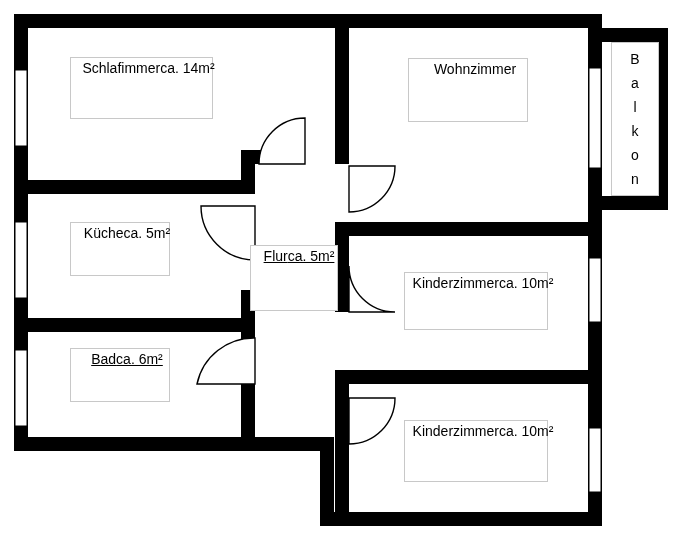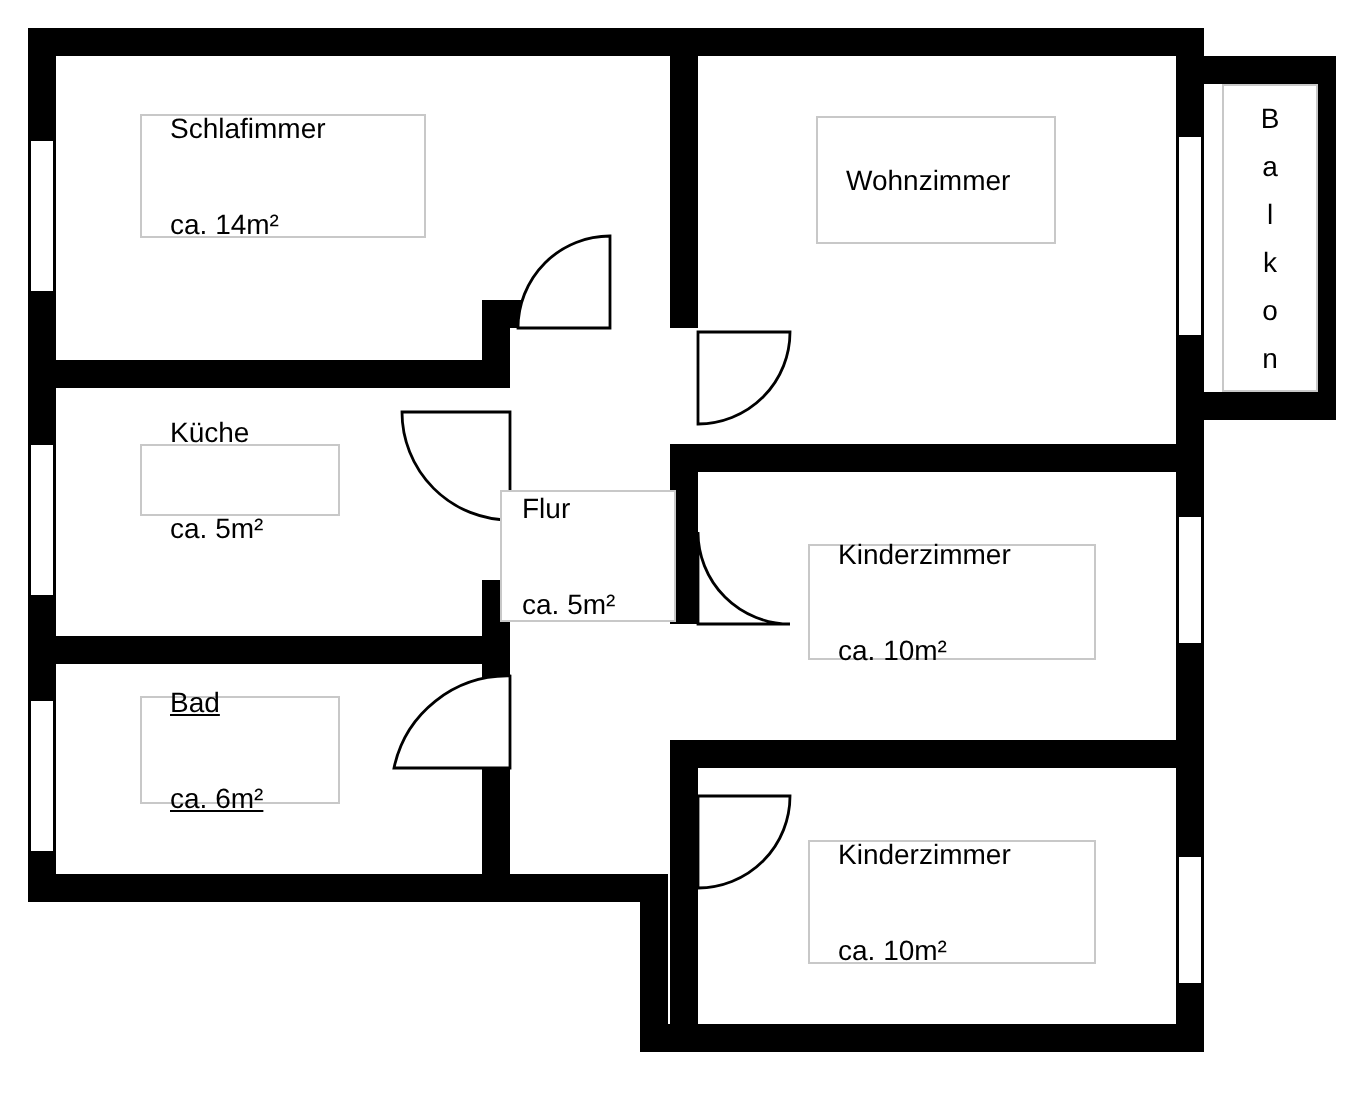--- a/index.html
+++ b/index.html
@@ -39,26 +39,25 @@
   .label-box {
     position: absolute;
     box-sizing: border-box;
     border: 1px solid #c8c8c8;
     background: #ffffff;
     color: #000000;
     font-family: "Liberation Sans", sans-serif;
     font-size: 14px;
     line-height: 1.45;
     display: flex;
-    flex-direction: column;
     justify-content: center;
     padding-left: 14px;
   }
   .label-box .lname { white-space: nowrap; }
-  .label-box .larea { white-space: nowrap; margin-top: 27px; }
+  .label-box .larea { white-space: nowrap; }
   .balkon-box {
     position: absolute;
     box-sizing: border-box;
     border: 1px solid #c8c8c8;
     background: #ffffff;
     display: flex;
     align-items: center;
     justify-content: center;
   }
   .balkon-letters {
@@ -143,31 +142,31 @@
 
       <path class="door-arc" d="M 349,398 L 395,398 A 46,46 0 0 1 349,444 Z"></path>
     </g>
   </svg>
 
   <div class="label-box" style="left:70px; top:57px; width:143px; height:62px;">
     <span class="lname">Schlafimmer</span>
     <span class="larea">ca. 14m²</span>
   </div>
 
-  <div class="label-box" style="left:70px; top:222px; width:100px; height:36px;">
+  <div class="label-box" style="left:70px; top:222px; width:100px; height:54px;">
     <span class="lname">Küche</span>
     <span class="larea">ca. 5m²</span>
   </div>
 
   <div class="label-box" style="left:70px; top:348px; width:100px; height:54px;text-decoration:underline;">
     <span class="lname">Bad</span>
     <span class="larea">ca. 6m²</span>
   </div>
 
-  <div class="label-box" style="left:250px; top:245px; width:88px; height:66px; padding-left:10px;">
+  <div class="label-box" style="left:250px; top:245px; width:88px; height:66px; padding-left:10px;text-decoration:underline;">
     <span class="lname">Flur</span>
     <span class="larea">ca. 5m²</span>
   </div>
 
   <div class="label-box" style="left:408px; top:58px; width:120px; height:64px;">
     <span class="lname">Wohnzimmer</span>
   </div>
 
   <div class="label-box" style="left:404px; top:272px; width:144px; height:58px;">
     <span class="lname">Kinderzimmer</span>

